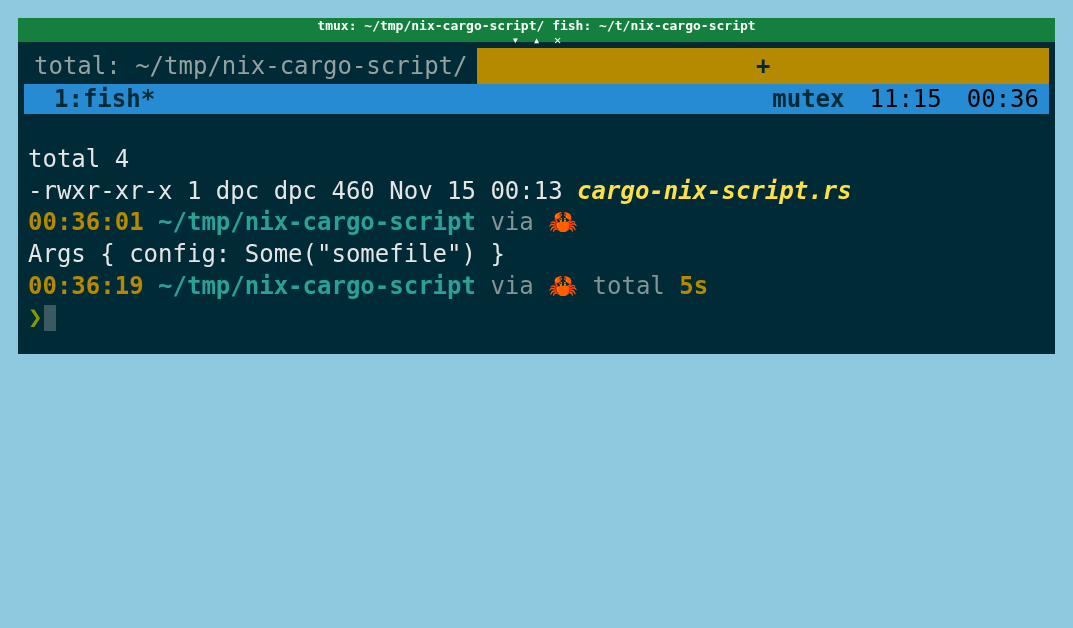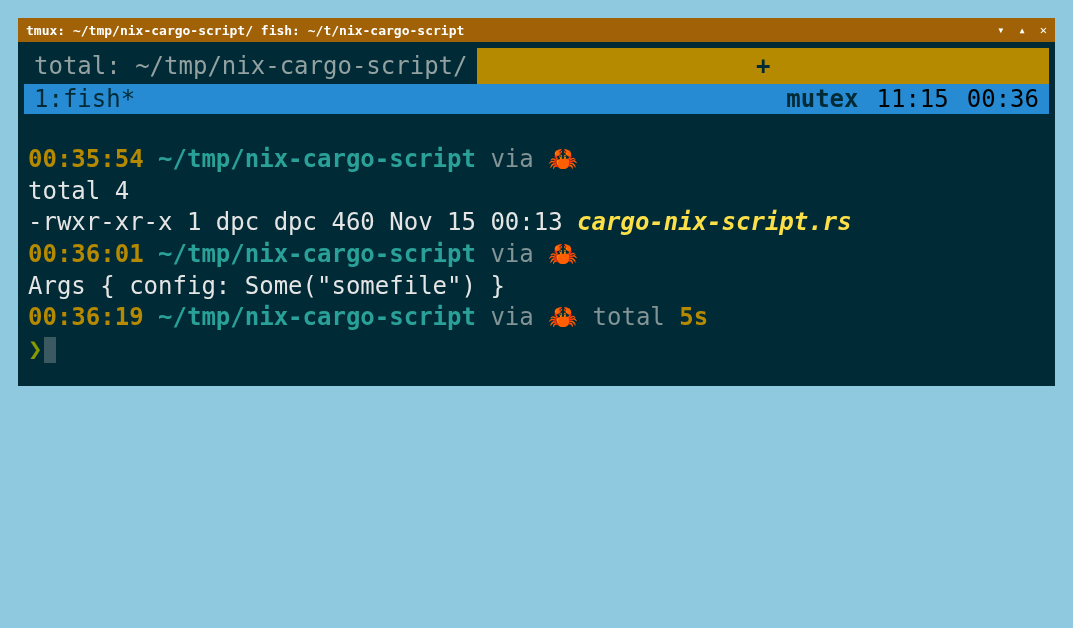--- a/index.html
+++ b/index.html
@@ -7,29 +7,30 @@
       background: #8ec9e0;
       padding: 18px;
       font-family: 'DejaVu Sans Mono', 'Liberation Mono', Consolas, monospace;
     }
     .terminal-window {
       width: 1037px;
       background: #002b36;
       overflow: hidden;
     }
     .titlebar {
-      background: #a16207;
+      background: #15803d;
       height: 24px;
       display: flex;
       align-items: center;
       justify-content: space-between;
       padding: 0 8px;
       color: #ffffff;
       font-size: 13px;
       font-weight: bold;
+      flex-direction: column;
     }
     .titlebar-left { display: flex; align-items: center; gap: 4px; }
     .titlebar-right { display: flex; align-items: center; gap: 14px; }
     .titlebar-icon { font-size: 12px; cursor: pointer; }
     .tabbar {
       display: flex;
       background: #002b36;
       margin: 6px 6px 0 6px;
     }
     .tab {
@@ -50,22 +51,22 @@
     .statusbar {
       background: #268bd2;
       color: #002b36;
       display: flex;
       justify-content: space-between;
       align-items: center;
       font-size: 24px;
       padding: 1px 10px;
       margin: 0 6px;
     }
-    .statusbar-left { font-weight: normal; }
-    .statusbar-right { display: flex; gap: 18px; }
+    .statusbar-left { font-weight: bold; margin-left: 20px; }
+    .statusbar-right { display: flex; gap: 25px; }
     .status-hostname { color: #002b36; font-weight: bold; }
     .status-date, .status-time { color: #000000; }
     .content {
       padding: 30px 10px 20px 10px;
       font-size: 24px;
       line-height: 1.32;
     }
     .line { white-space: pre; }
     .c-yellow { color: #b58900; font-weight: bold; }
     .c-cyan { color: #2aa198; font-weight: bold; }
@@ -115,21 +116,20 @@
       <span>1:fish*</span>
     </div>
     <div class="statusbar-right">
       <span class="status-hostname">mutex</span>
       <span class="status-date">11:15</span>
       <span class="status-time">00:36</span>
     </div>
   </div>
 
   <div class="content">
-    <div class="line"><span class="c-yellow">00:35:54</span> <span class="c-cyan">~/tmp/nix-cargo-script</span><span class="c-gray"> via </span><span class="crab">🦀</span></div>
     <div class="line c-gray-b">total 4</div>
     <div class="line"><span class="c-gray-b">-rwxr-xr-x 1 dpc dpc 460 Nov 15 00:13 </span><span class="c-file-green">cargo-nix-script.rs</span></div>
     <div class="line"><span class="c-yellow">00:36:01</span> <span class="c-cyan">~/tmp/nix-cargo-script</span><span class="c-gray"> via </span><span class="crab">🦀</span></div>
     <div class="line c-gray-b">Args { config: Some("somefile") }</div>
     <div class="line"><span class="c-yellow">00:36:19</span> <span class="c-cyan">~/tmp/nix-cargo-script</span><span class="c-gray"> via </span><span class="crab">🦀</span><span class="c-gray"> total </span><span class="c-yellow">5s</span></div>
     <div class="line"><span class="c-green-prompt">❯</span><span class="cursor"></span></div>
   </div>
 
 </div>
 

